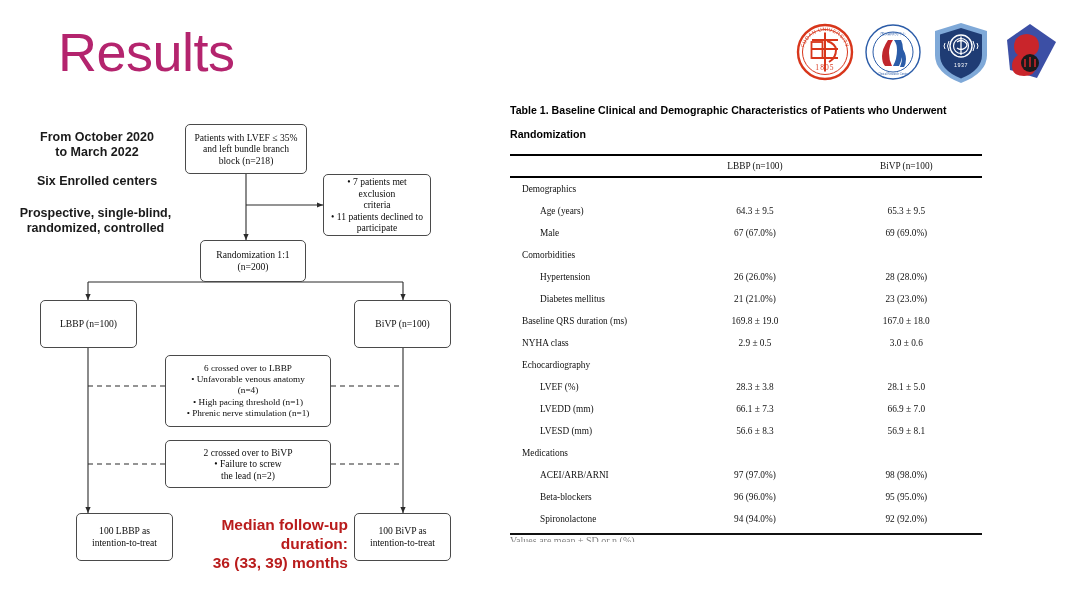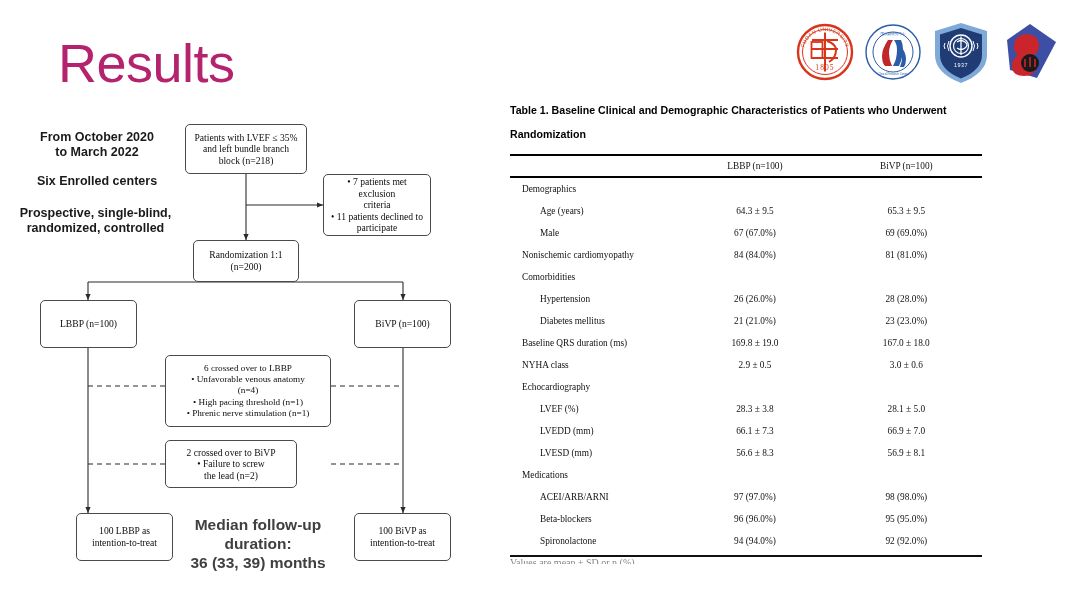--- a/index.html
+++ b/index.html
@@ -7,21 +7,21 @@
     width:1080px;height:608px;
     background:#ffffff;
     font-family:"Liberation Sans", sans-serif;
     overflow:hidden;
     position:relative;
   }
   #slide{position:absolute;left:0;top:0;width:1080px;height:608px;}
 
   
   .slide-title{
-    position:absolute;left:58px;top:33px;
+    position:absolute;left:58px;top:22px;
     font-family:"Liberation Sans", sans-serif;
     font-size:54px;line-height:60px;
     font-weight:400;
     color:#B4246E;
     letter-spacing:-0.5px;
     white-space:nowrap;
   }
 
   
   .logo-strip{position:absolute;left:793px;top:16px;width:272px;height:72px;
@@ -40,21 +40,21 @@
     white-space:pre-line;
   }
   .note-dates{left:22px;top:130px;width:150px;}
   .note-centers{left:22px;top:174px;width:150px;}
   .note-design{left:8px;top:206px;width:175px;}
 
   .median{
     position:absolute;left:168px;top:515px;width:180px;
     font-family:"Liberation Sans", sans-serif;
     font-weight:700;font-size:15.5px;line-height:19px;
-    color:#404040;text-align:center;white-space:pre-line;
+    color:#b91c1c;text-align:right;white-space:pre-line;
   }
 
   
   #flow{position:absolute;left:0;top:0;width:540px;height:608px;}
   #flow-lines{position:absolute;left:0;top:0;width:540px;height:608px;}
 
   .fbox{
     position:absolute;
     box-sizing:border-box;
     border:1.1px solid #4a4a4a;
@@ -65,25 +65,25 @@
     line-height:11.6px;
     color:#0d0d0d;
     display:flex;align-items:center;justify-content:center;
     text-align:center;
     white-space:pre-line;
     padding:2px 4px;
   }
 
   #box-screen  {left:185px;top:124px;width:122px;height:50px;}
   #box-exclude {left:323px;top:174px;width:108px;height:62px;}
-  #box-random  {left:193px;top:240px;width:106px;height:42px;}
+  #box-random  {left:200px;top:240px;width:106px;height:42px;}
   #box-lbbp    {left:40px; top:300px;width:97px; height:48px;}
   #box-bivp    {left:354px;top:300px;width:97px; height:48px;}
   #box-cross1  {left:165px;top:355px;width:166px;height:72px;font-size:9.2px;line-height:11.2px;}
-  #box-cross2  {left:165px;top:440px;width:132px;height:48px;}
+  #box-cross2  {left:165px;top:440px;width:166px;height:48px;}
   #box-itt-l   {left:40px; top:513px;width:97px; height:48px;margin-left:36px;}
   #box-itt-r   {left:354px;top:513px;width:97px; height:48px;}
 
   
   #table-wrap{position:absolute;left:510px;top:98px;width:490px;}
   .tbl-title{
     font-family:Liberation Sans, sans-serif;
     font-weight:700;font-size:10.6px;line-height:24px;
     color:#000;width:470px;
   }
@@ -264,25 +264,20 @@
             <td class="lbl indent-2">Age (years)</td>
             <td class="val">64.3 ± 9.5</td>
             <td class="val">65.3 ± 9.5</td>
           </tr>
           <tr>
             <td class="lbl indent-2">Male</td>
             <td class="val">67 (67.0%)</td>
             <td class="val">69 (69.0%)</td>
           </tr>
           <tr>
-            <td class="lbl indent-1">Nonischemic cardiomyopathy</td>
-            <td class="val">84 (84.0%)</td>
-            <td class="val">81 (81.0%)</td>
-          </tr>
-          <tr>
             <td class="lbl indent-1">Comorbidities</td>
             <td class="val"></td>
             <td class="val"></td>
           </tr>
           <tr>
             <td class="lbl indent-2">Hypertension</td>
             <td class="val">26 (26.0%)</td>
             <td class="val">28 (28.0%)</td>
           </tr>
           <tr>

